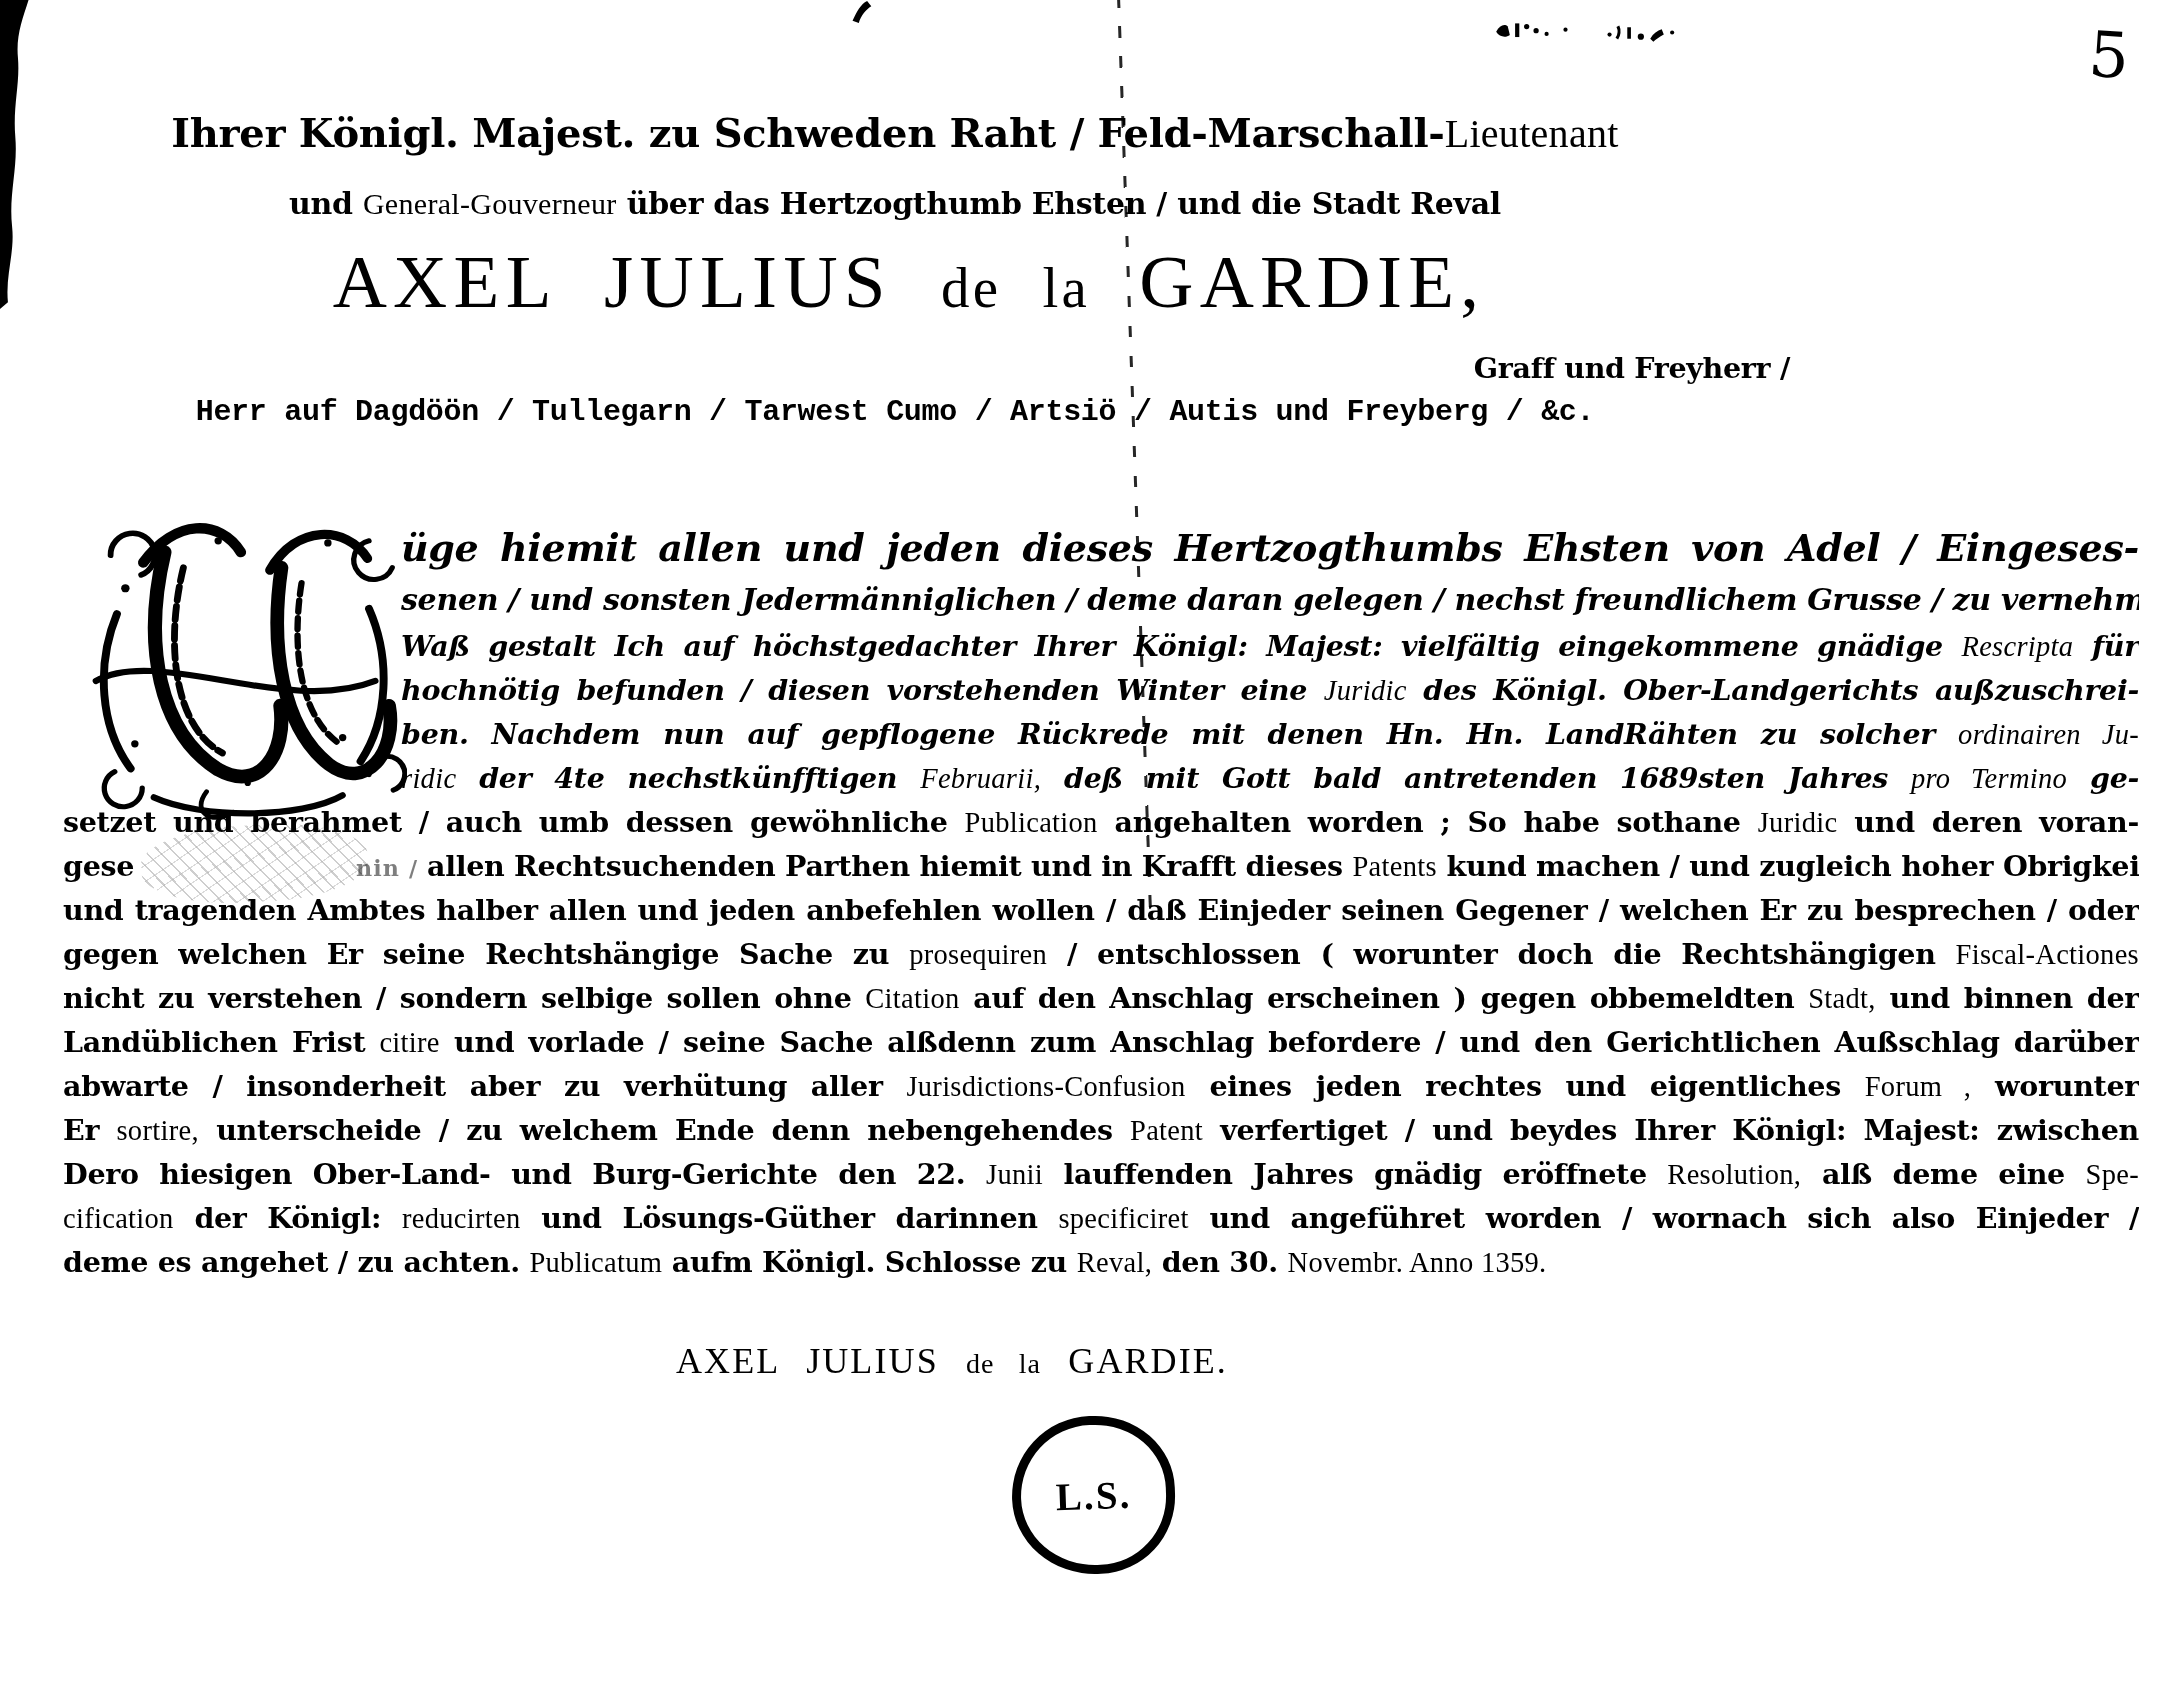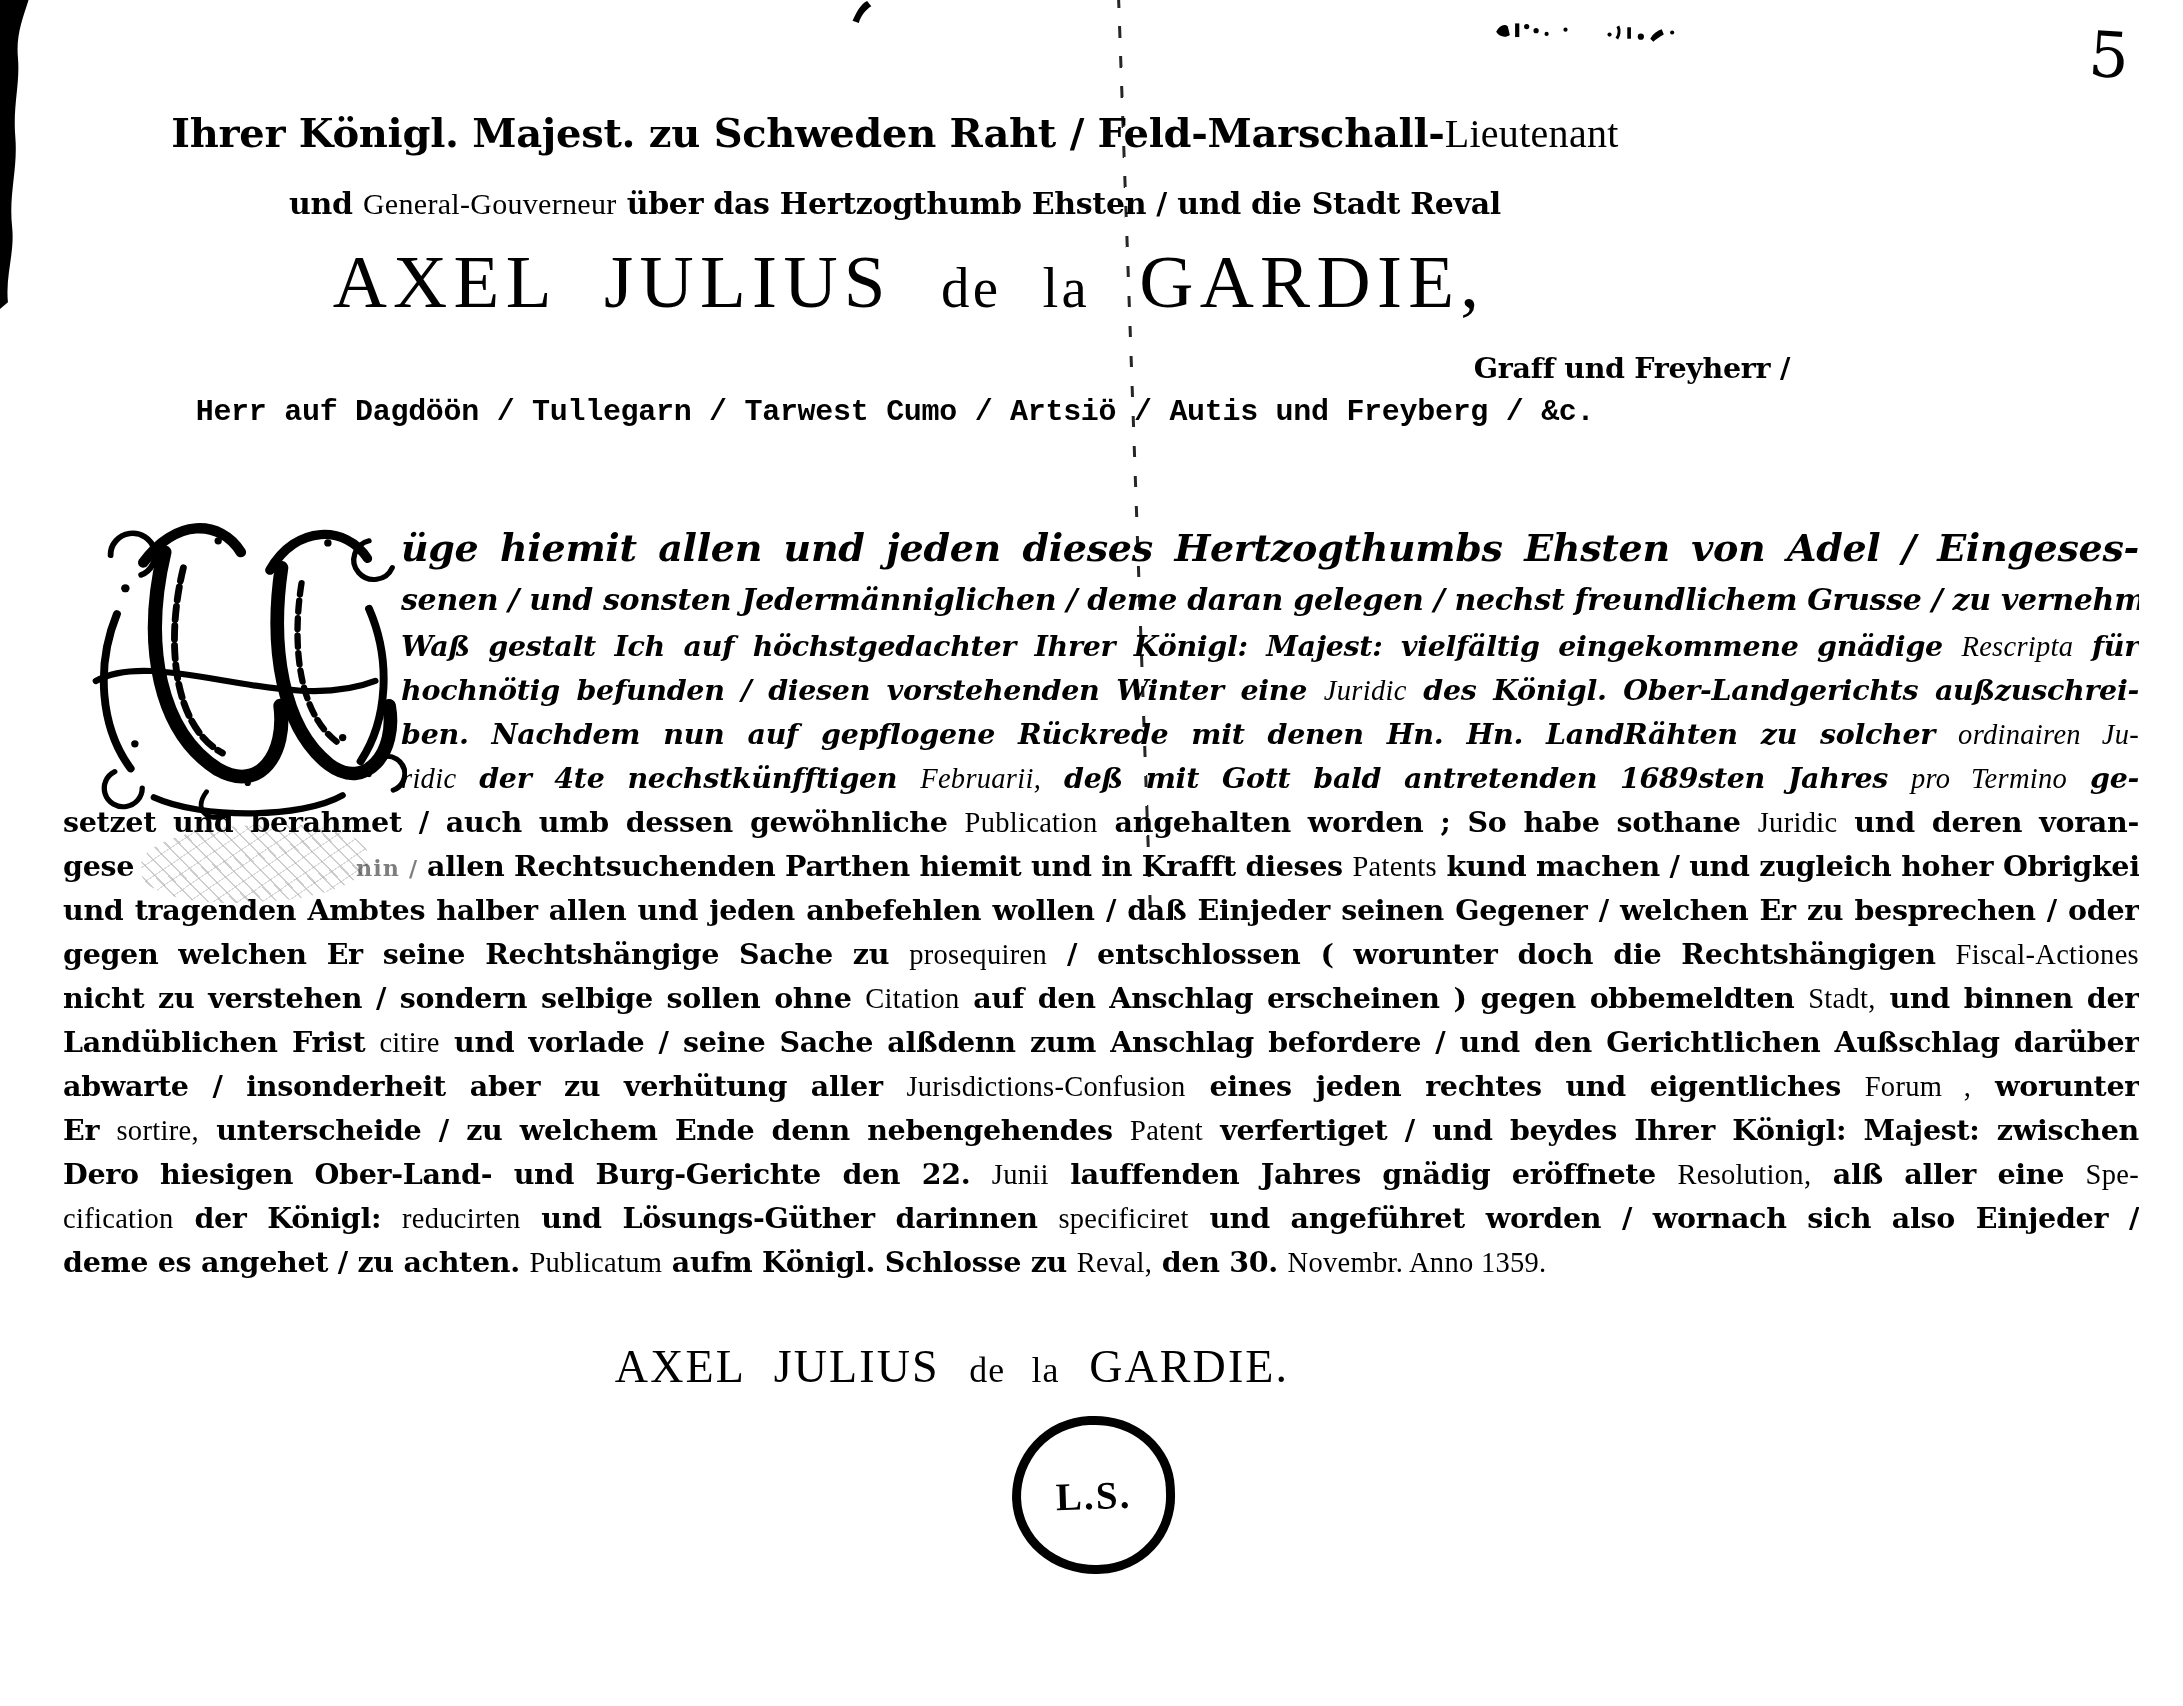--- a/index.html
+++ b/index.html
@@ -43,21 +43,21 @@
   .smear{
     position:absolute;left:141px;top:825px;width:227px;height:77px;
     background:
       repeating-linear-gradient(49deg, rgba(0,0,0,.6) 0 1.6px, transparent 1.6px 10px),
       repeating-linear-gradient(-31deg, rgba(0,0,0,.45) 0 1.1px, transparent 1.1px 13.7px);
     opacity:.32;border-radius:45%;transform:rotate(-3deg);
   }
 
   
   .signature{position:absolute;left:0;top:1340px;width:1904px;text-align:center;white-space:nowrap;
-    font-family:"Liberation Serif",serif;font-size:46px;letter-spacing:2.1px;word-spacing:16px;}
+    font-family:"Liberation Serif",serif;font-size:36px;letter-spacing:2.1px;word-spacing:16px;}
   .signature .dela{font-size:0.78em;letter-spacing:1.1px;}
   .seal{
     position:absolute;left:1012px;top:1416px;width:145px;height:140px;
     border:9px solid #000;border-radius:50% 50% 48% 52% / 52% 48% 50% 50%;
     display:flex;align-items:center;justify-content:center;transform:rotate(-2deg);
   }
   .seal-label{font-family:"Liberation Serif",serif;font-weight:700;font-size:39px;letter-spacing:2.1px;}
 
   
   .crease{
@@ -149,21 +149,21 @@
       <div class="line"><span class="frk">ben.  Nachdem nun auf gepflogene Rückrede mit denen Hn. Hn. LandRähten zu solcher </span><span class="ant">ordinairen Ju-</span></div>
       <div class="line"><span class="ant">ridic</span><span class="frk"> der 4te nechstkünfftigen </span><span class="ant">Februarii,</span><span class="frk"> deß mit Gott bald antretenden 1689sten Jahres </span><span class="ant">pro Termino</span><span class="frk"> ge-</span></div>
       <div class="line"><span class="frk">setzet und berahmet / auch umb dessen gewöhnliche </span><span class="ant">Publication</span><span class="frk"> angehalten worden ;  So habe sothane </span><span class="ant">Juridic</span><span class="frk"> und deren voran-</span></div>
       <div class="line"><span class="frk">gese</span><span class="gap" style="width: 222px;"></span><span class="frk faint">nin / </span><span class="frk">allen Rechtsuchenden Parthen hiemit und in Krafft dieses </span><span class="ant">Patents</span><span class="frk"> kund machen / und zugleich hoher Obrigkeit</span></div>
       <div class="line"><span class="frk">und tragenden Ambtes halber allen und jeden anbefehlen wollen / daß Einjeder seinen Gegener / welchen Er zu besprechen / oder</span></div>
       <div class="line"><span class="frk">gegen welchen Er seine Rechtshängige Sache zu </span><span class="ant">prosequiren</span><span class="frk"> / entschlossen ( worunter doch die Rechtshängigen </span><span class="ant">Fiscal-Actiones</span></div>
       <div class="line"><span class="frk">nicht zu verstehen / sondern selbige sollen ohne </span><span class="ant">Citation</span><span class="frk"> auf den Anschlag erscheinen )  gegen obbemeldten </span><span class="ant">Stadt,</span><span class="frk"> und binnen der</span></div>
       <div class="line"><span class="frk">Landüblichen Frist </span><span class="ant">citire</span><span class="frk"> und vorlade / seine Sache alßdenn zum Anschlag befordere / und den Gerichtlichen Außschlag darüber</span></div>
       <div class="line"><span class="frk">abwarte / insonderheit aber zu verhütung aller </span><span class="ant">Jurisdictions-Confusion</span><span class="frk"> eines jeden rechtes und eigentliches </span><span class="ant">Forum ,</span><span class="frk"> worunter</span></div>
       <div class="line"><span class="frk">Er </span><span class="ant">sortire,</span><span class="frk"> unterscheide / zu welchem Ende denn nebengehendes </span><span class="ant">Patent</span><span class="frk"> verfertiget / und beydes Ihrer Königl: Majest: zwischen</span></div>
-      <div class="line"><span class="frk">Dero hiesigen Ober-Land- und Burg-Gerichte den 22. </span><span class="ant">Junii</span><span class="frk"> lauffenden Jahres gnädig eröffnete </span><span class="ant">Resolution,</span><span class="frk"> alß aller eine </span><span class="ant">Spe-</span></div>
+      <div class="line"><span class="frk">Dero hiesigen Ober-Land- und Burg-Gerichte den 22. </span><span class="ant">Junii</span><span class="frk"> lauffenden Jahres gnädig eröffnete </span><span class="ant">Resolution,</span><span class="frk"> alß deme eine </span><span class="ant">Spe-</span></div>
       <div class="line"><span class="ant">cification</span><span class="frk"> der Königl: </span><span class="ant">reducirten</span><span class="frk"> und Lösungs-Güther darinnen </span><span class="ant">specificiret</span><span class="frk"> und angeführet worden / wornach sich also Einjeder /</span></div>
       <div class="line"><span class="frk">deme es angehet / zu achten.    </span><span class="ant">Publicatum</span><span class="frk"> aufm Königl. Schlosse zu </span><span class="ant">Reval,</span><span class="frk"> den 30. </span><span class="ant">Novembr. Anno 1359.</span></div>
     </div>
 
   <div class="signature">
     <span>AXEL JULIUS</span>
     <span class="dela">de la</span>
     <span>GARDIE.</span>
   </div>
 

